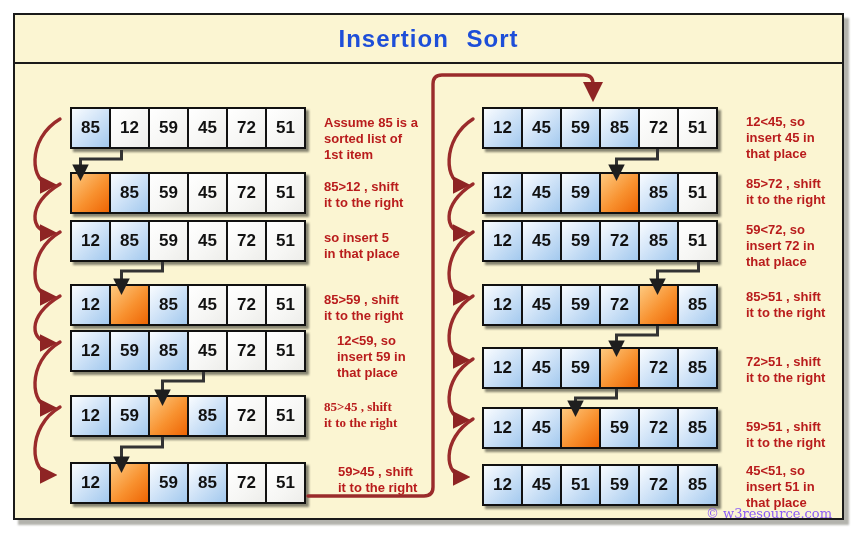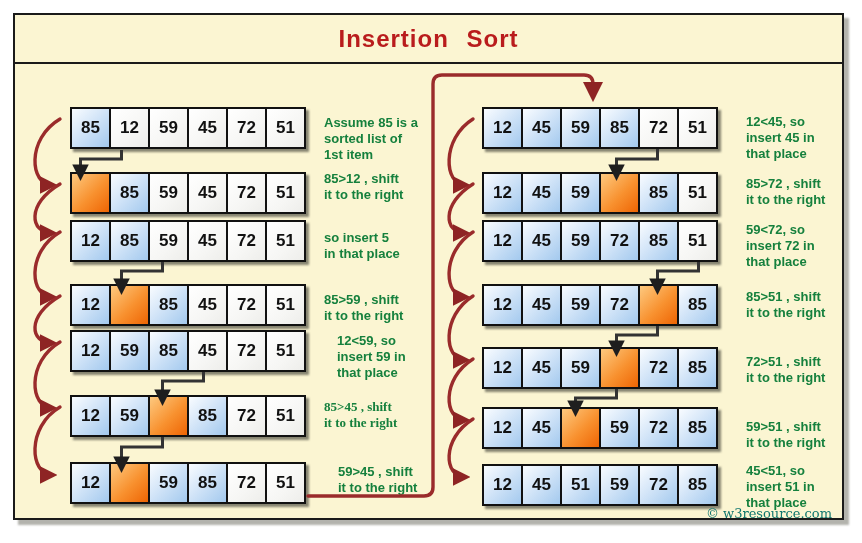--- a/index.html
+++ b/index.html
@@ -12,42 +12,42 @@
     position:absolute;left:13px;top:13px;width:827px;height:503px;
     background:#fbf5d2;border:2px solid #1a1a1a;
     box-shadow:5px 5px 2px #b3b3ad;
   }
   #header{
     position:absolute;left:0;top:0;width:100%;height:47px;
     border-bottom:2px solid #1a1a1a;
     display:flex;align-items:center;justify-content:center;
   }
   #title{
-    font-size:24px;font-weight:bold;color:#b91c1c;letter-spacing:1px;word-spacing:10px;text-align:right;
+    font-size:24px;font-weight:bold;color:#1d4ed8;letter-spacing:1px;word-spacing:10px;text-align:right;
   }
   .row{
     position:absolute;display:flex;
     filter:drop-shadow(3px 3px 1px rgba(70,70,60,0.65));
     padding-left:8px;
   }
   .cell{
     width:37px;height:38px;border:2px solid #111;margin-left:-2px;
     display:flex;align-items:center;justify-content:center;
     font-size:17px;font-weight:bold;color:#111;
   }
   .cell:first-child{margin-left:0;}
   .cell.sorted{background:linear-gradient(135deg,#f9fcff 0%,#d3e5f8 45%,#a3c9ee 100%);}
   .cell.unsorted{background:linear-gradient(135deg,#ffffff 0%,#f6f6f4 60%,#ededea 100%);}
   .cell.hole{background:linear-gradient(135deg,#fdc97f 0%,#f8912f 55%,#ee6504 100%);}
   .note{
     position:absolute;width:118px;font-size:13px;font-weight:bold;line-height:16px;
-    color:#15803d;white-space:pre-line;text-align:left;
+    color:#b91c1c;white-space:pre-line;text-align:left;
   }
   #watermark{
-    position:absolute;right:10px;bottom:-3px;font-size:13px;color:#0f766e;
+    position:absolute;right:10px;bottom:-3px;font-size:13px;color:#8b5cf6;
     font-family:"DejaVu Serif","Liberation Serif",serif;
   }
   #arrows{position:absolute;left:0;top:0;width:862px;height:543px;pointer-events:none;}
   .red-line{stroke:#9a2b2b;stroke-width:3.4;fill:none;stroke-linecap:round;}
   .black-line{stroke:#333;stroke-width:3;fill:none;}
 </style>
 </head>
 <body>
 
 <div id="frame">
@@ -67,21 +67,21 @@
 sorted list of
 1st item</div>
       <div class="row" style="left: 47px; top: 157px;">
         <div class="cell hole"></div>
         <div class="cell sorted">85</div>
         <div class="cell unsorted">59</div>
         <div class="cell unsorted">45</div>
         <div class="cell unsorted">72</div>
         <div class="cell unsorted">51</div>
       </div>
-      <div class="note" style="left: 309px; top: 156px; width: 118px;">85&gt;12 , shift
+      <div class="note" style="left: 309px; top: 164px; width: 118px;">85&gt;12 , shift
 it to the right</div>
       <div class="row" style="left: 47px; top: 205px;">
         <div class="cell sorted">12</div>
         <div class="cell sorted">85</div>
         <div class="cell unsorted">59</div>
         <div class="cell unsorted">45</div>
         <div class="cell unsorted">72</div>
         <div class="cell unsorted">51</div>
       </div>
       <div class="note" style="left: 309px; top: 215px; width: 118px;">so insert 5

